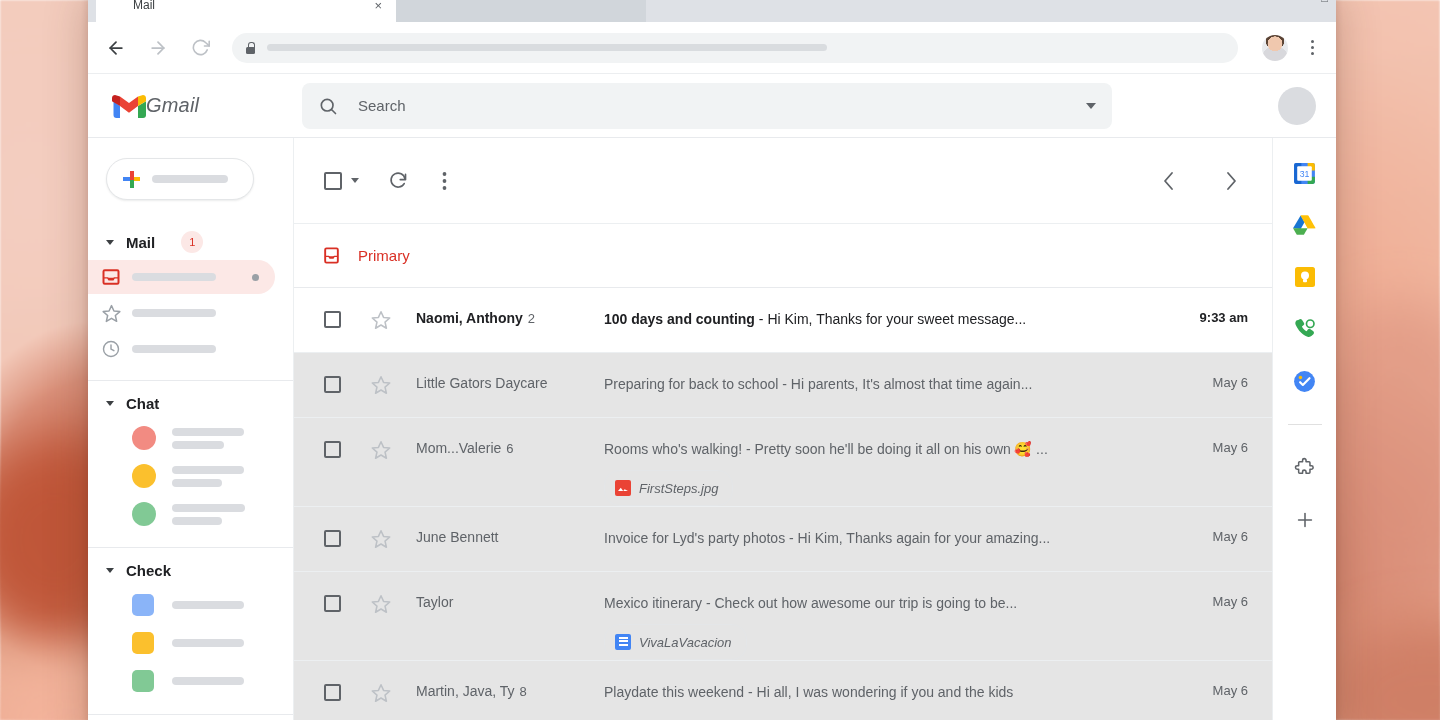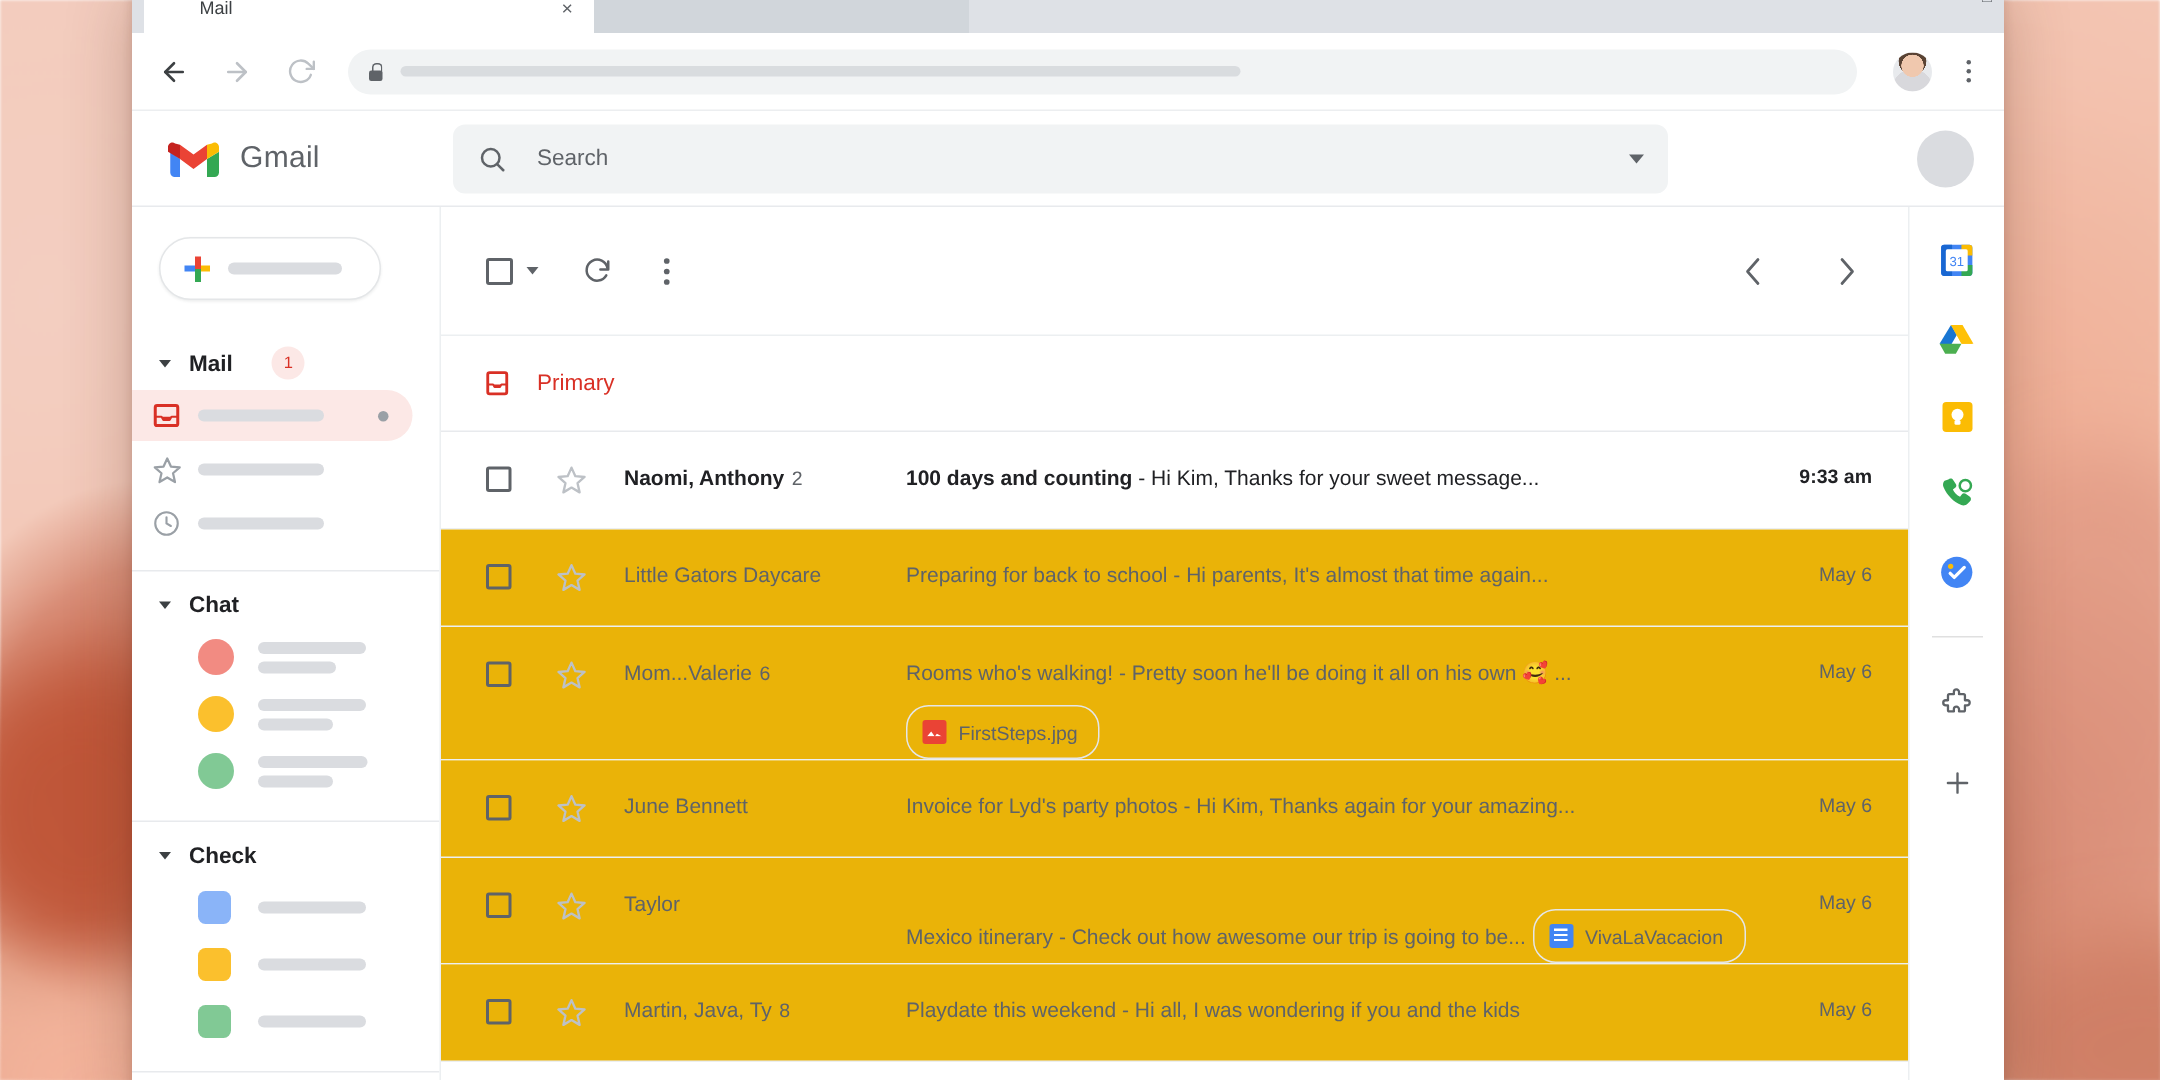--- a/index.html
+++ b/index.html
@@ -121,21 +121,21 @@
   .kebab i { width: 3px; height: 3px; border-radius: 50%; background: #5f6368; display: block; }
 
   
   .gm-header {
     height: 64px;
     display: flex; align-items: center;
     padding: 0 20px 0 24px;
     background: #fff;
     border-bottom: 1px solid #e8eaed;
   }
-  .gm-brand { display: flex; align-items: center; gap: 14px; width: 180px; flex: 0 0 auto; }
+  .gm-brand { display: flex; align-items: center; width: 180px; flex: 0 0 auto; font-style: italic; }
   .gm-logo {
     width: 34px; height: 26px; position: relative;
   }
   .gm-logo svg { display: block; }
   .gm-word { font-size: 20px; color: #5f6368; letter-spacing: .2px; }
   .gm-search {
     width: 810px; height: 46px;
     background: #f1f3f4; border-radius: 8px;
     display: flex; align-items: center;
     padding: 0 16px; gap: 20px;
@@ -249,21 +249,21 @@
   }
   .cat.active { color: #d93025; }
   .cat .ci { width: 22px; height: 22px; display: flex; align-items: center; justify-content: center; }
 
   
   .mail-list { flex: 1; overflow: hidden; }
   .mrow {
     display: flex; align-items: flex-start;
     padding: 0 24px 0 30px;
     border-bottom: 1px solid #eceff1;
-    background: #eab308;
+    background: #e5e5e5;
     min-height: 65px;
   }
   .mrow.unread { background: #fff; }
   .mrow .sel-col { width: 46px; flex: 0 0 auto; padding-top: 23px; }
   .mrow .star-col { width: 46px; flex: 0 0 auto; padding-top: 21px; }
   .mrow .from {
     width: 188px; flex: 0 0 auto; padding-top: 22px;
     font-size: 14px; color: #5f6368;
     white-space: nowrap; overflow: hidden; text-overflow: ellipsis;
   }
@@ -272,21 +272,21 @@
   .mrow .body { flex: 1; min-width: 0; padding-top: 22px; }
   .subj-line { font-size: 14px; color: #5f6368; white-space: nowrap; overflow: hidden; text-overflow: ellipsis; }
   .mrow.unread .subj-line { color: #202124; }
   .subj { color: #5f6368; }
   .mrow.unread .subj { color: #202124; font-weight: bold; }
   .chip {
     display: inline-flex; align-items: center; gap: 8px;
     margin-top: 12px;
     height: 36px; padding: 0 14px 0 10px;
     border: 1px solid #e4e6e8; border-radius: 15px;
-    font-size: 13px; color: #5f6368;
+    font-size: 13px; color: #5f6368; font-style: italic;
   }
   .chip-ico { width: 16px; height: 16px; border-radius: 2px; display: flex; align-items: center; justify-content: center; }
   .chip-ico.img { background: #ea4335; }
   .chip-ico.doc { background: #4285f4; }
   .chip-ico i { display: block; background: #fff; }
   .chip-ico.img i { width: 10px; height: 6px; clip-path: polygon(0 100%,28% 44%,52% 100%,66% 70%,100% 100%); }
   .chip-ico.doc i { width: 9px; height: 10px;
     background: linear-gradient(#fff 0 18%, transparent 18% 34%, #fff 34% 52%, transparent 52% 68%, #fff 68% 86%, transparent 86% 100%); }
   .mrow .when {
     width: 84px; flex: 0 0 auto; text-align: right; padding-top: 22px;
@@ -295,21 +295,21 @@
   .mrow.unread .when { color: #202124; font-weight: bold; }
 
   
   .gm-rail {
     width: 64px; flex: 0 0 auto;
     background: #fff;
     border-left: 1px solid #eceff1;
     display: flex; flex-direction: column; align-items: center;
     padding-top: 22px; gap: 26px;
   }
-  .rail-ico { width: 26px; height: 26px; display: flex; align-items: flex-end; justify-content: center; }
+  .rail-ico { width: 26px; height: 26px; display: flex; align-items: center; justify-content: center; }
   .rail-div { width: 34px; height: 1px; background: #e0e0e0; margin: 4px 0; }
   .star-svg { color: #bdc1c6; }
 </style>
 </head>
 <body>
 
 <div class="desktop">
   <div class="desk-blob blob-left"></div>
   <div class="desk-blob blob-bot"></div>
   <div class="desk-blob blob-rt1"></div>

